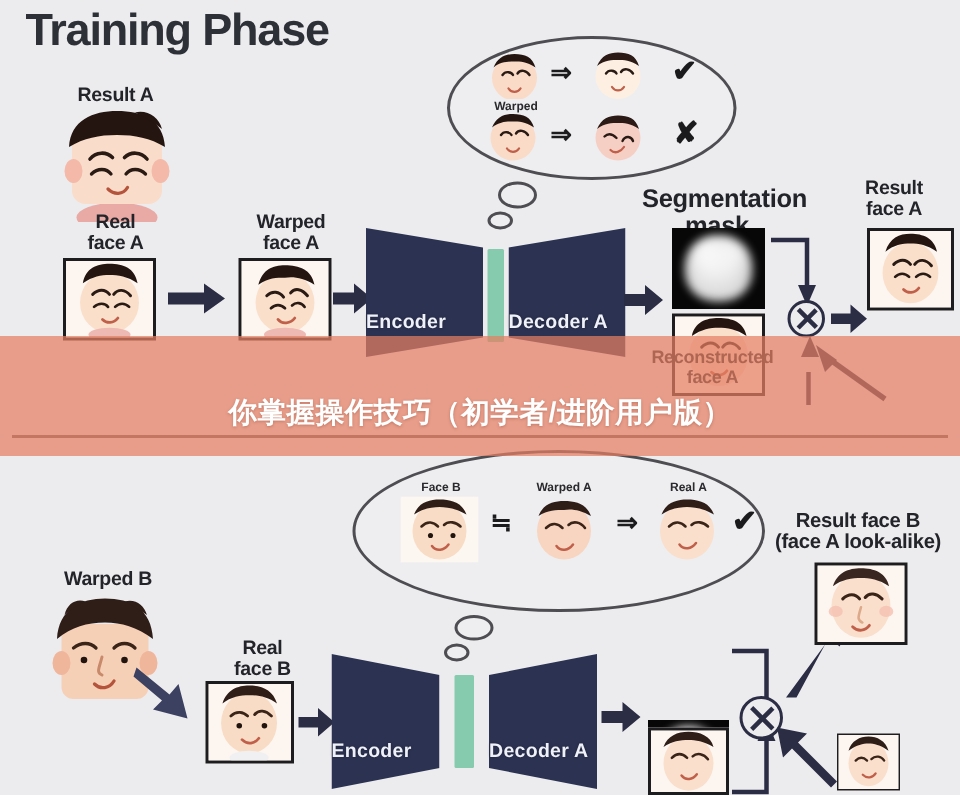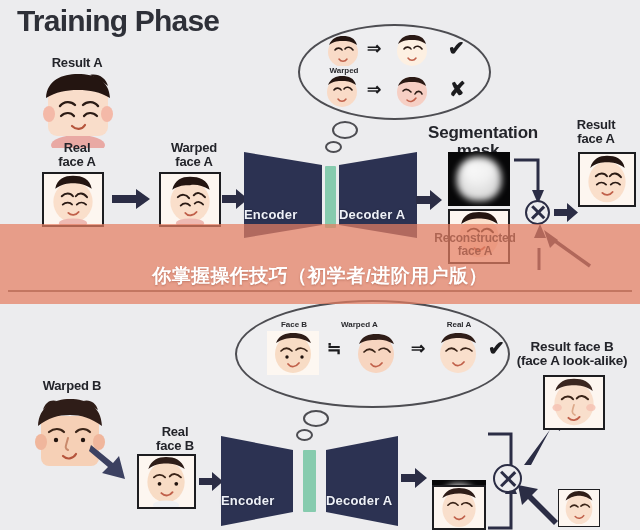--- a/index.html
+++ b/index.html
@@ -443,21 +443,21 @@
         <path d="M14 20 C18 16 22 17 25 20" stroke="#3a2418" stroke-width="1.7" fill="none" stroke-linecap="round"></path>
         <path d="M29 19 C32 16 37 17 40 20" stroke="#3a2418" stroke-width="1.7" fill="none" stroke-linecap="round"></path>
         <circle cx="20" cy="26" r="1.7" fill="#21140f"></circle>
         <circle cx="35" cy="26" r="1.7" fill="#21140f"></circle>
         <path d="M21 33 C24 37 29 36 32 32" stroke="#c0604a" stroke-width="1.7" fill="none" stroke-linecap="round"></path>
       </svg>
     </div>
 
     <div class="glyph" style="left:92px; top:40px; font-size:17px;">≒</div>
 
-    <div class="abs" style="left:106px; top:20px; width:70px; font-size:8px; font-weight:700; color:#2a2a2e; ">Warped A</div>
+    <div class="abs" style="left:106px; top:20px; width:70px; font-size:8px; font-weight:700; color:#2a2a2e; text-align:center;">Warped A</div>
     <div class="abs" style="left:116px; top:31px; width:50px; height:44px;">
       <svg viewBox="0 0 50 44" width="50" height="44">
         <ellipse cx="25" cy="23" rx="18" ry="19" fill="#f7d5c0"></ellipse>
         <path d="M8 13 C11 5 18 3 25 3 C33 3 40 5 43 13 C36 9 30 8 25 9 C20 9 14 9 8 13 Z" fill="#2f1d18"></path>
         <path d="M13 21 C17 17 21 18 24 21" stroke="#3a2418" stroke-width="1.7" fill="none" stroke-linecap="round"></path>
         <path d="M28 19 C31 16 36 17 39 21" stroke="#3a2418" stroke-width="1.7" fill="none" stroke-linecap="round"></path>
         <path d="M20 33 C23 37 28 36 31 32" stroke="#c0604a" stroke-width="1.7" fill="none" stroke-linecap="round"></path>
       </svg>
     </div>
 

